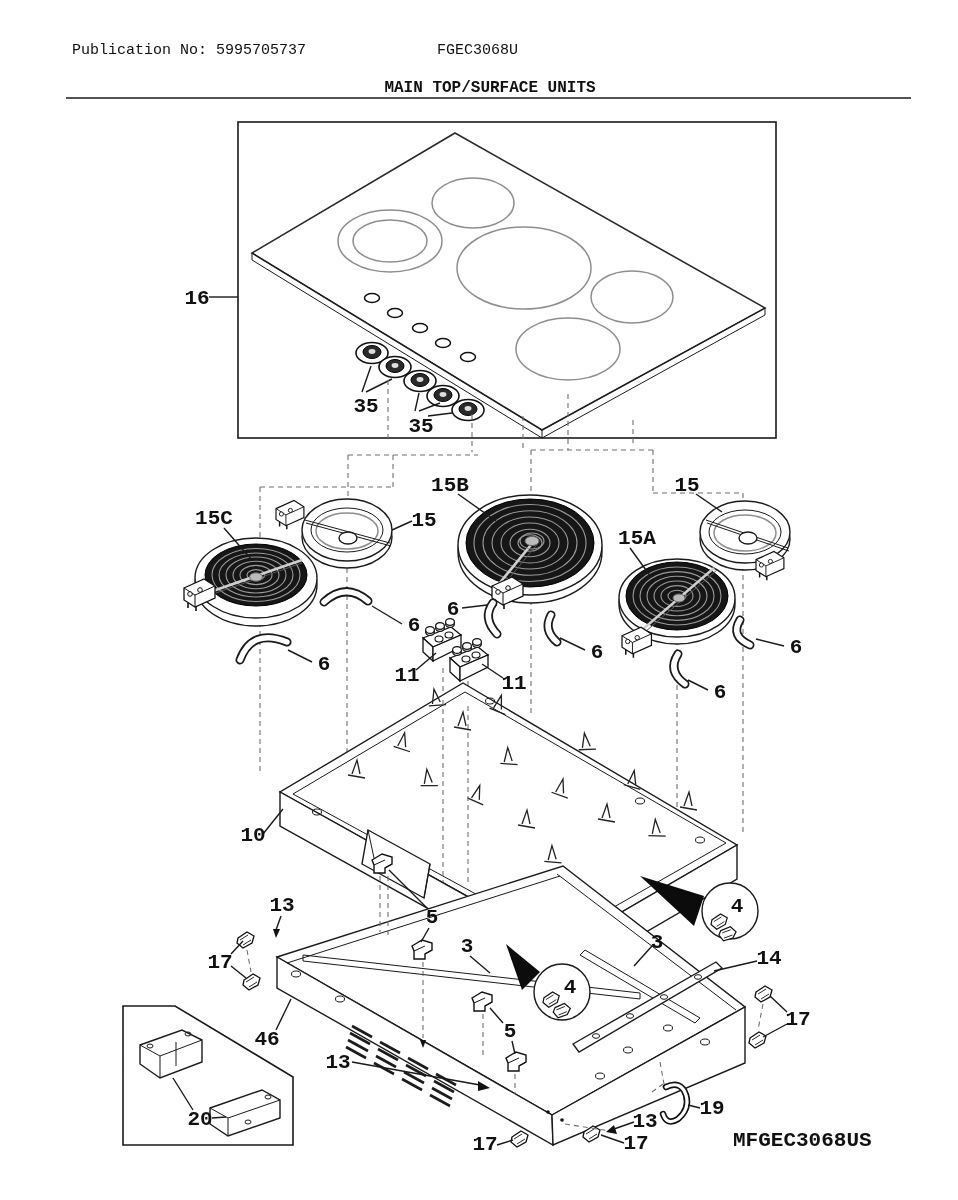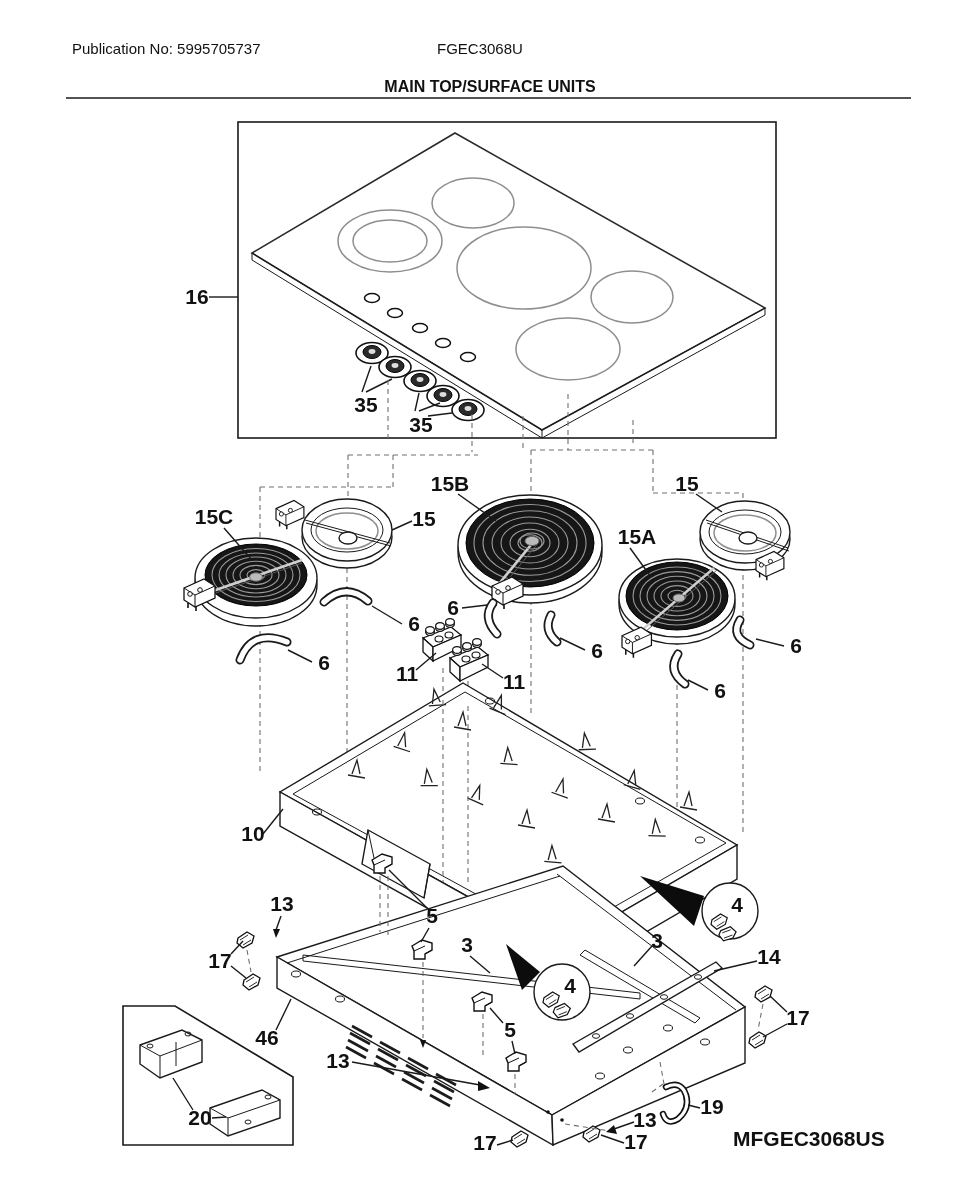--- a/index.html
+++ b/index.html
@@ -1,17 +1,17 @@
 <!DOCTYPE html>
 <html><head>
 <meta charset="utf-8">
 <style>
   html,body{margin:0;padding:0;background:#e8e8e8;}
   .page{position:relative;width:958px;height:1200px;background:#ffffff;margin:0 auto;
-        font-family:Liberation Sans, sans-serif;}
+        font-family:Liberation Mono, monospace;}
   svg{position:absolute;left:0;top:0;}
   text{fill:#111;}
   .hdr{font-size:15px;}
   .ttl{font-size:16px;font-weight:bold;}
   .lbl{font-size:21px;font-weight:bold;}
   .ftr{font-size:21px;font-weight:bold;}
   .ln{stroke:#1a1a1a;stroke-width:1.4;fill:none;}
   .thin{stroke:#1a1a1a;stroke-width:1;fill:none;}
   .grey{stroke:#8e8e8e;stroke-width:1.5;fill:none;}
   .dash{stroke:#6f6f6f;stroke-width:1.1;fill:none;stroke-dasharray:5 4;}

